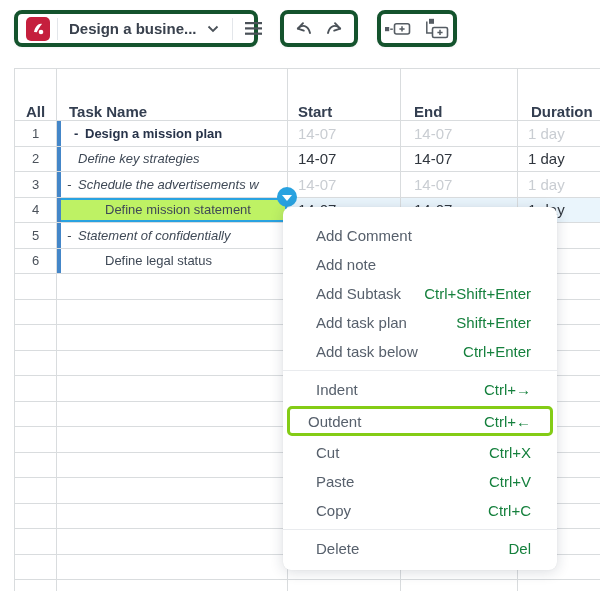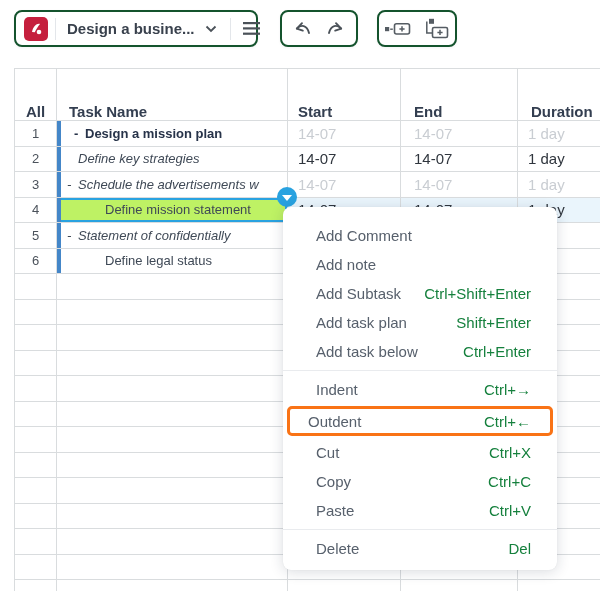--- a/index.html
+++ b/index.html
@@ -4,21 +4,21 @@
 <style>
   html,body{margin:0;padding:0;}
   body{
     width:600px;height:591px;overflow:hidden;position:relative;
     background:#fff;font-family:"Liberation Sans","DejaVu Sans",sans-serif;
     -webkit-font-smoothing:antialiased;
   }
   
   .btn-group{
     position:absolute;top:10px;height:37px;background:#fff;
-    border:2px solid #14532d;border-radius:8px;box-sizing:border-box;
+    border:4px solid #14532d;border-radius:8px;box-sizing:border-box;
     display:flex;align-items:center;box-shadow:0 1px 3px rgba(20,30,50,.05);
   }
   #group-project{left:14px;width:244px;}
   #group-history{left:280px;width:78px;justify-content:space-evenly;}
   #group-add{left:377px;width:80px;justify-content:center;gap:12px;}
   .logo{width:24px;height:24px;margin-left:8px;flex:0 0 auto;}
   .vdiv{width:1px;height:22px;background:#e3e6ea;flex:0 0 auto;}
   .proj-title{
     font-size:15px;font-weight:bold;color:#39414d;white-space:nowrap;
     margin:0 6px 0 11px;max-width:132px;overflow:hidden;
@@ -68,21 +68,21 @@
   #context-menu{
     position:absolute;left:283px;top:207px;width:274px;box-sizing:border-box;
     background:#fff;border-radius:8px;padding:14px 0 7px;z-index:40;
     box-shadow:0 2px 14px rgba(25,39,62,.16),0 0 1px rgba(0,0,0,.1);
     font-size:15px;color:#57606c;
   }
   .mi{height:29px;display:flex;align-items:center;justify-content:space-between;
       padding:0 26px 0 33px;cursor:pointer;}
   .mi .sc{color:#15803d;}
   .msep{height:1px;background:#e9ebee;margin:4px 0;}
-  .hl-box{margin:2px 4px;border:3px solid #f97316;border-radius:5px;}
+  .hl-box{margin:2px 4px;border:3px solid #84cc16;border-radius:5px;}
   .hl-box .mi{height:24px;padding:0 19px 0 18px;}
 </style>
 </head>
 <body>
 
 <div class="btn-group" id="group-project">
   <svg class="logo" viewBox="0 0 24 24">
     <rect x="0" y="0" width="24" height="24" rx="5" fill="#c51f3d"></rect>
     <path d="M8 15 C9 9.5,13 6,16 7 C14 9,12.6 12,10.8 15.2 Z" fill="#fff"></path>
     <circle cx="15" cy="15" r="2.3" fill="#fff"></circle>
@@ -416,25 +416,25 @@
     <div class="mi">
         <span>Outdent</span>
         <span class="sc">Ctrl+←</span>
       </div>
   </div>
   <div class="mi">
       <span>Cut</span>
       <span class="sc">Ctrl+X</span>
     </div>
   <div class="mi">
+      <span>Paste</span>
+      <span class="sc">Ctrl+V</span>
+    </div>
+  <div class="mi">
       <span>Copy</span>
       <span class="sc">Ctrl+C</span>
     </div>
-  <div class="mi">
-      <span>Paste</span>
-      <span class="sc">Ctrl+V</span>
-    </div>
   <div class="msep"></div>
   <div class="mi">
       <span>Delete</span>
       <span class="sc">Del</span>
     </div>
 </div>
 
 </body></html>

